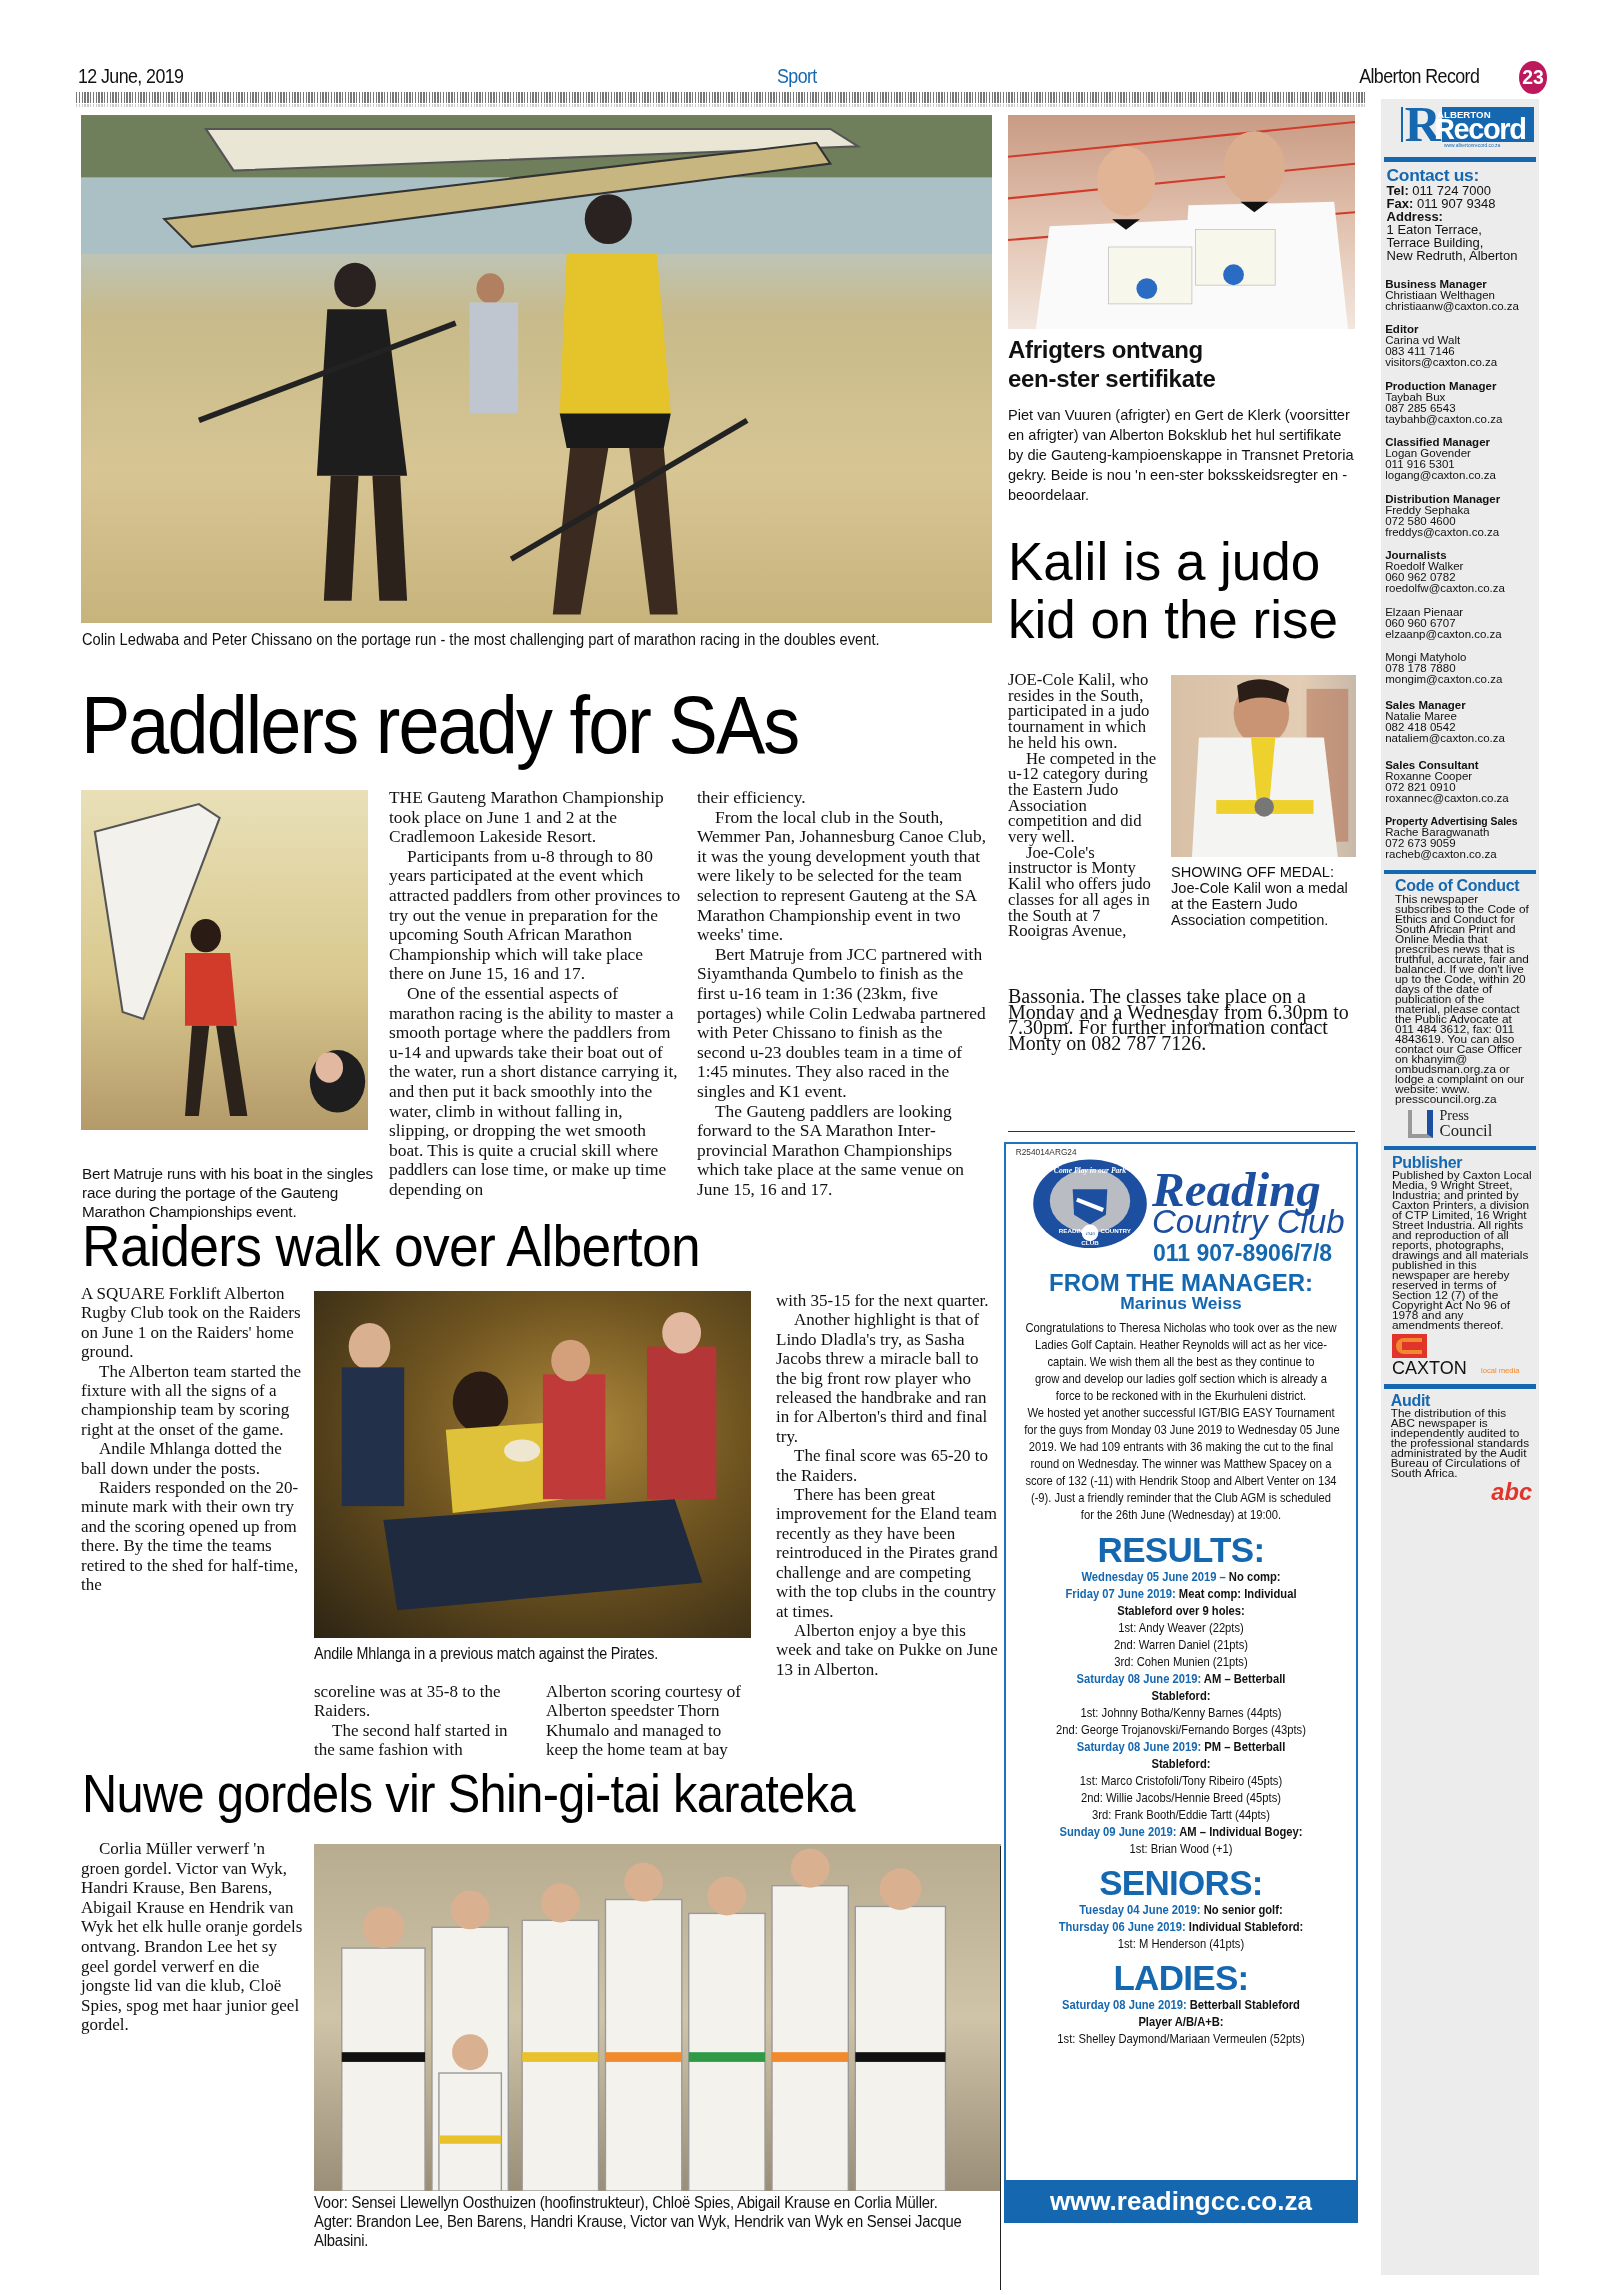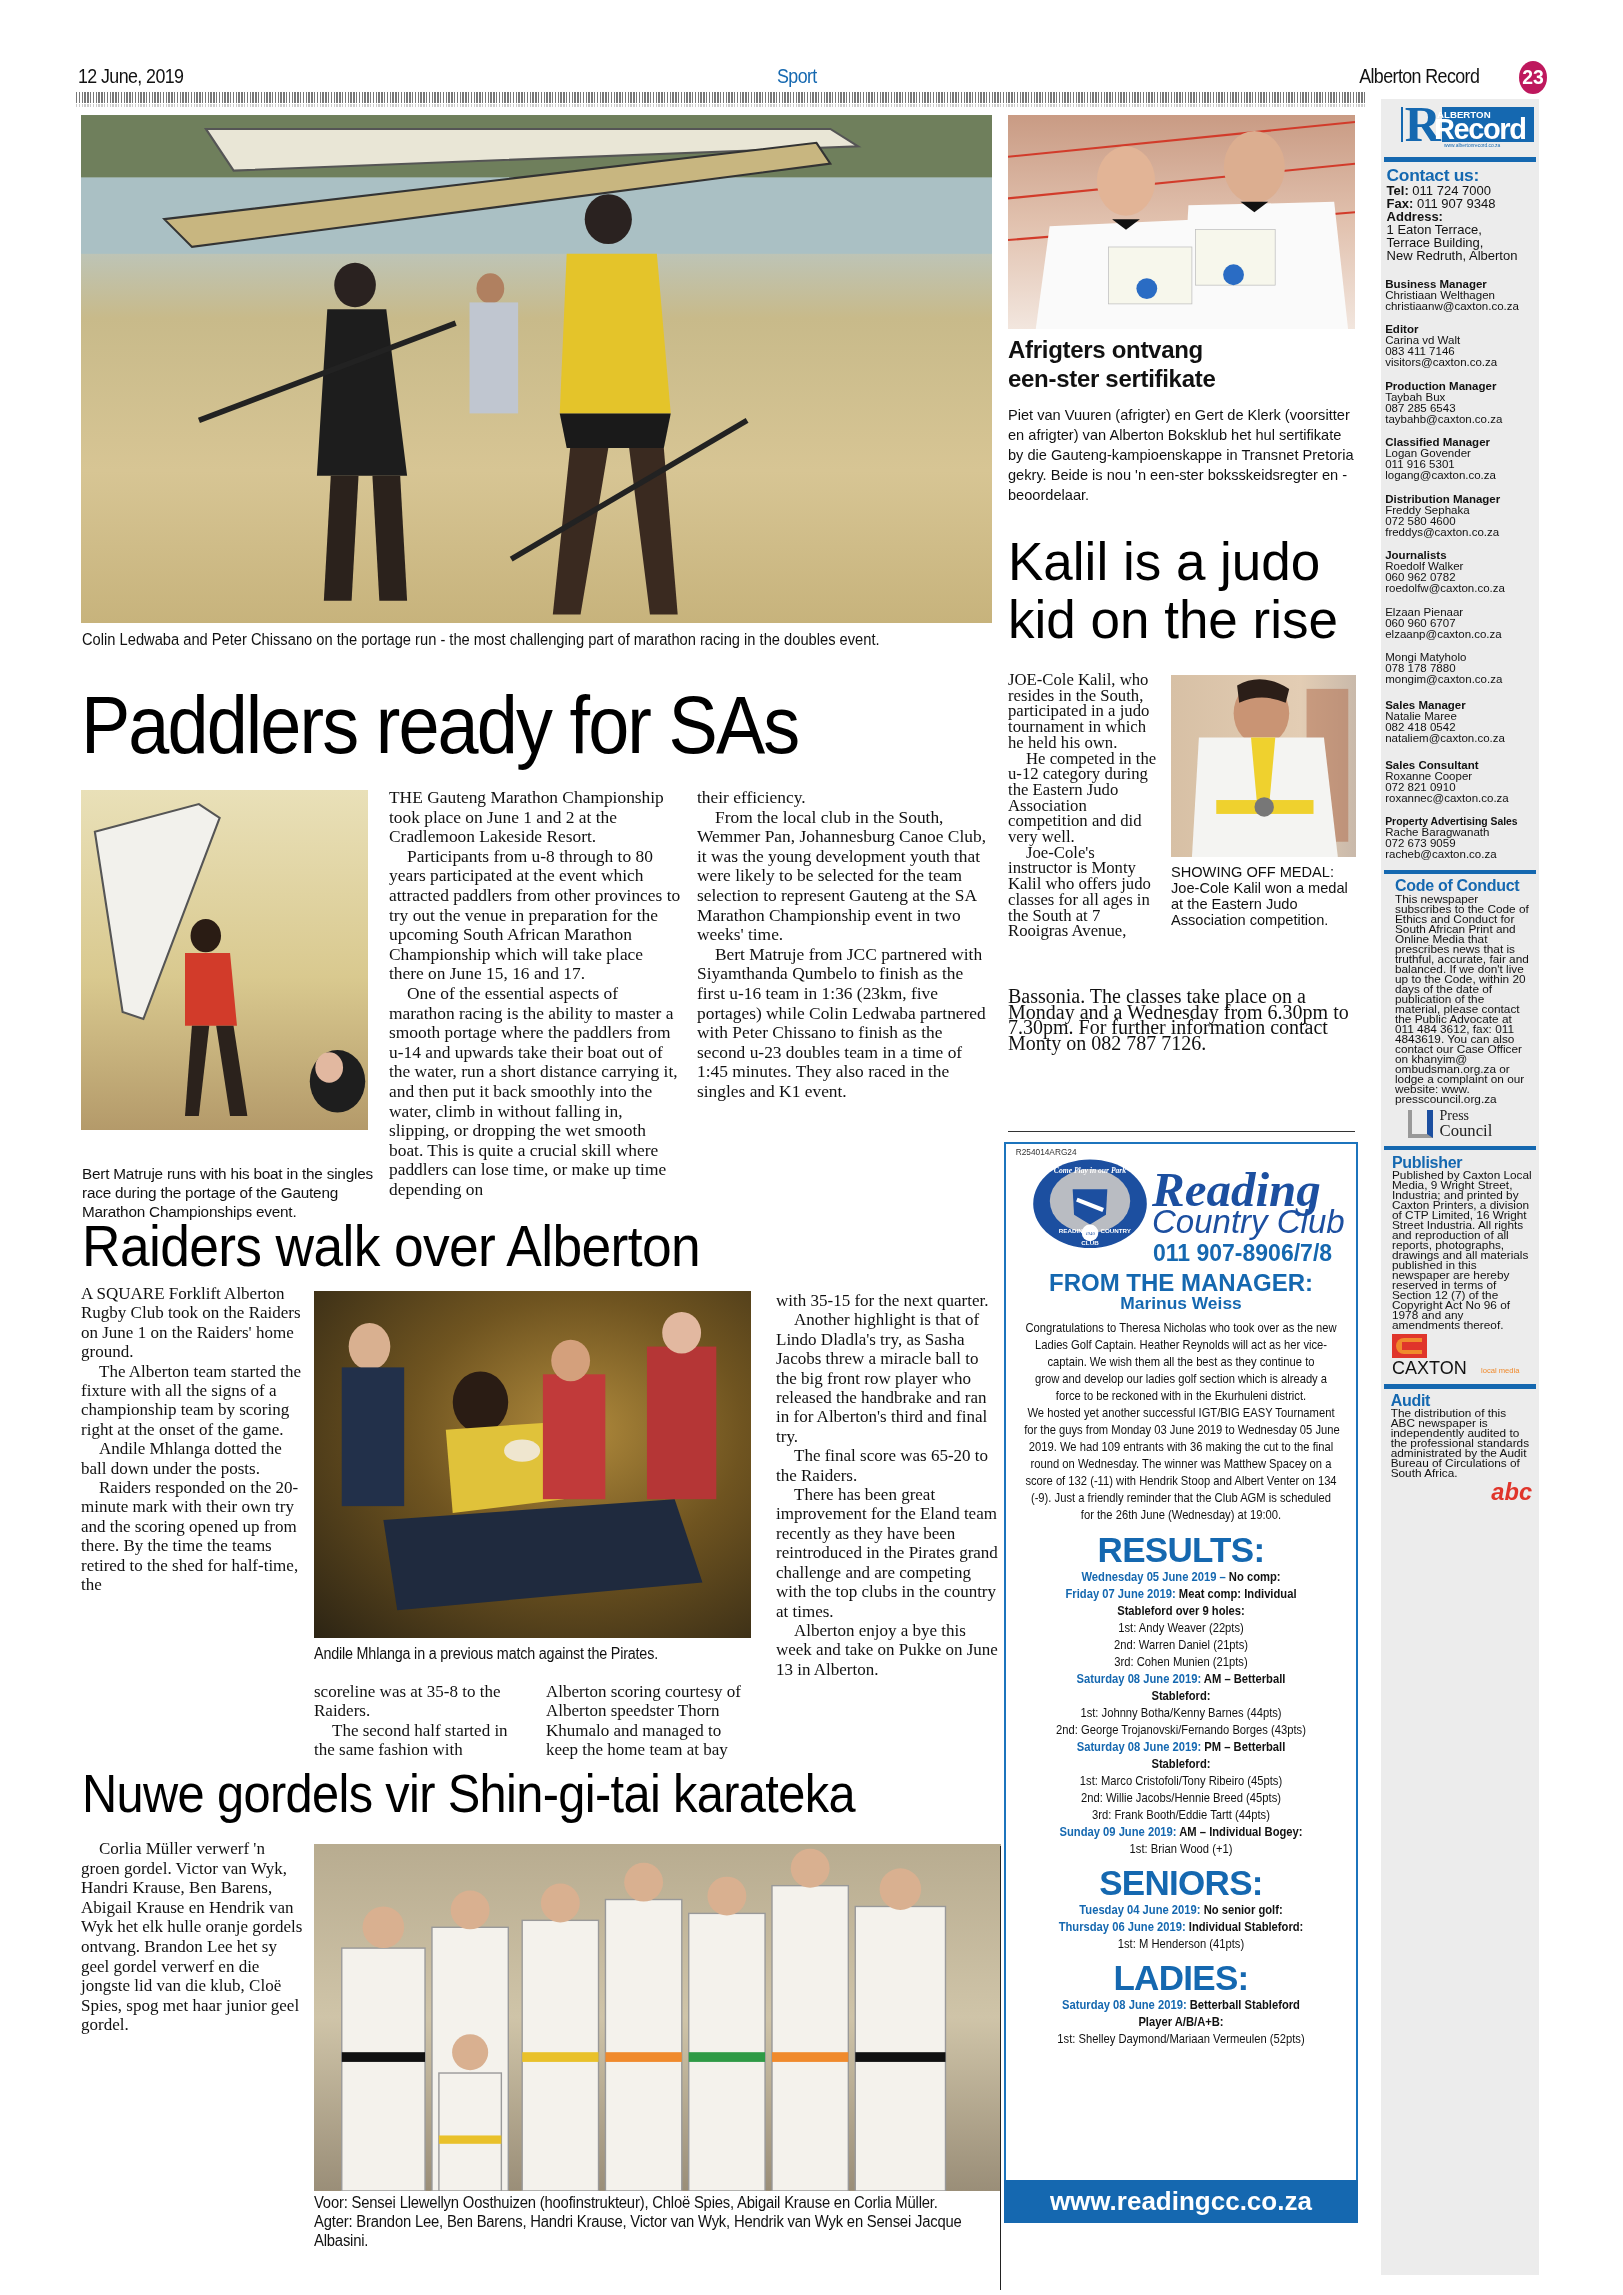--- a/index.html
+++ b/index.html
@@ -83,20 +83,21 @@
 
 <div class="abs body" style="left:389px;top:788px;width:292px;">
   <p class="first">THE Gauteng Marathon Championship took place on June 1 and 2 at the Cradlemoon Lakeside Resort.</p>
   <p>Participants from u-8 through to 80 years participated at the event which attracted paddlers from other provinces to try out the venue in preparation for the upcoming South African Marathon Championship which will take place there on June 15, 16 and 17.</p>
   <p>One of the essential aspects of marathon racing is the ability to master a smooth portage where the paddlers from u-14 and upwards take their boat out of the water, run a short distance carrying it, and then put it back smoothly into the water, climb in without falling in, slipping, or dropping the wet smooth boat. This is quite a crucial skill where paddlers can lose time, or make up time depending on</p>
 </div>
 <div class="abs body" style="left:697px;top:788px;width:292px;">
   <p class="first">their efficiency.</p>
   <p>From the local club in the South, Wemmer Pan, Johannesburg Canoe Club, it was the young development youth that were likely to be selected for the team selection to represent Gauteng at the SA Marathon Championship event in two weeks' time.</p>
   <p>Bert Matruje from JCC partnered with Siyamthanda Qumbelo to finish as the first u-16 team in 1:36 (23km, five portages) while Colin Ledwaba partnered with Peter Chissano to finish as the second u-23 doubles team in a time of 1:45 minutes. They also raced in the singles and K1 event.</p>
+  <p>The Gauteng paddlers are looking forward to the SA Marathon Inter-provincial Marathon Championships which take place at the same venue on June 15, 16 and 17.</p>
 </div>
 
 <h1 class="abs hl" style="left:82px;top:1212px;font-size:58px;line-height:67px;letter-spacing:-0.7px;transform:scaleX(.92);transform-origin:left;">Raiders walk over Alberton</h1>
 <div class="abs body" style="left:81px;top:1284px;width:222px;font-size:17px;line-height:19.4px;">
   <p class="first">A SQUARE Forklift Alberton Rugby Club took on the Raiders on June 1 on the Raiders' home ground.</p>
   <p>The Alberton team started the fixture with all the signs of a championship team by scoring right at the onset of the game.</p>
   <p>Andile Mhlanga dotted the ball down under the posts.</p>
   <p>Raiders responded on the 20-minute mark with their own try and the scoring opened up from there. By the time the teams retired to the shed for half-time, the</p>
 </div>
 <div class="abs photo" style="left:314px;top:1291px;width:437px;height:347px;background:radial-gradient(ellipse at 60% 40%,#b08a3c 0%,#6f5420 45%,#2c2414 100%);" title="Rugby players tackling during a night match">

